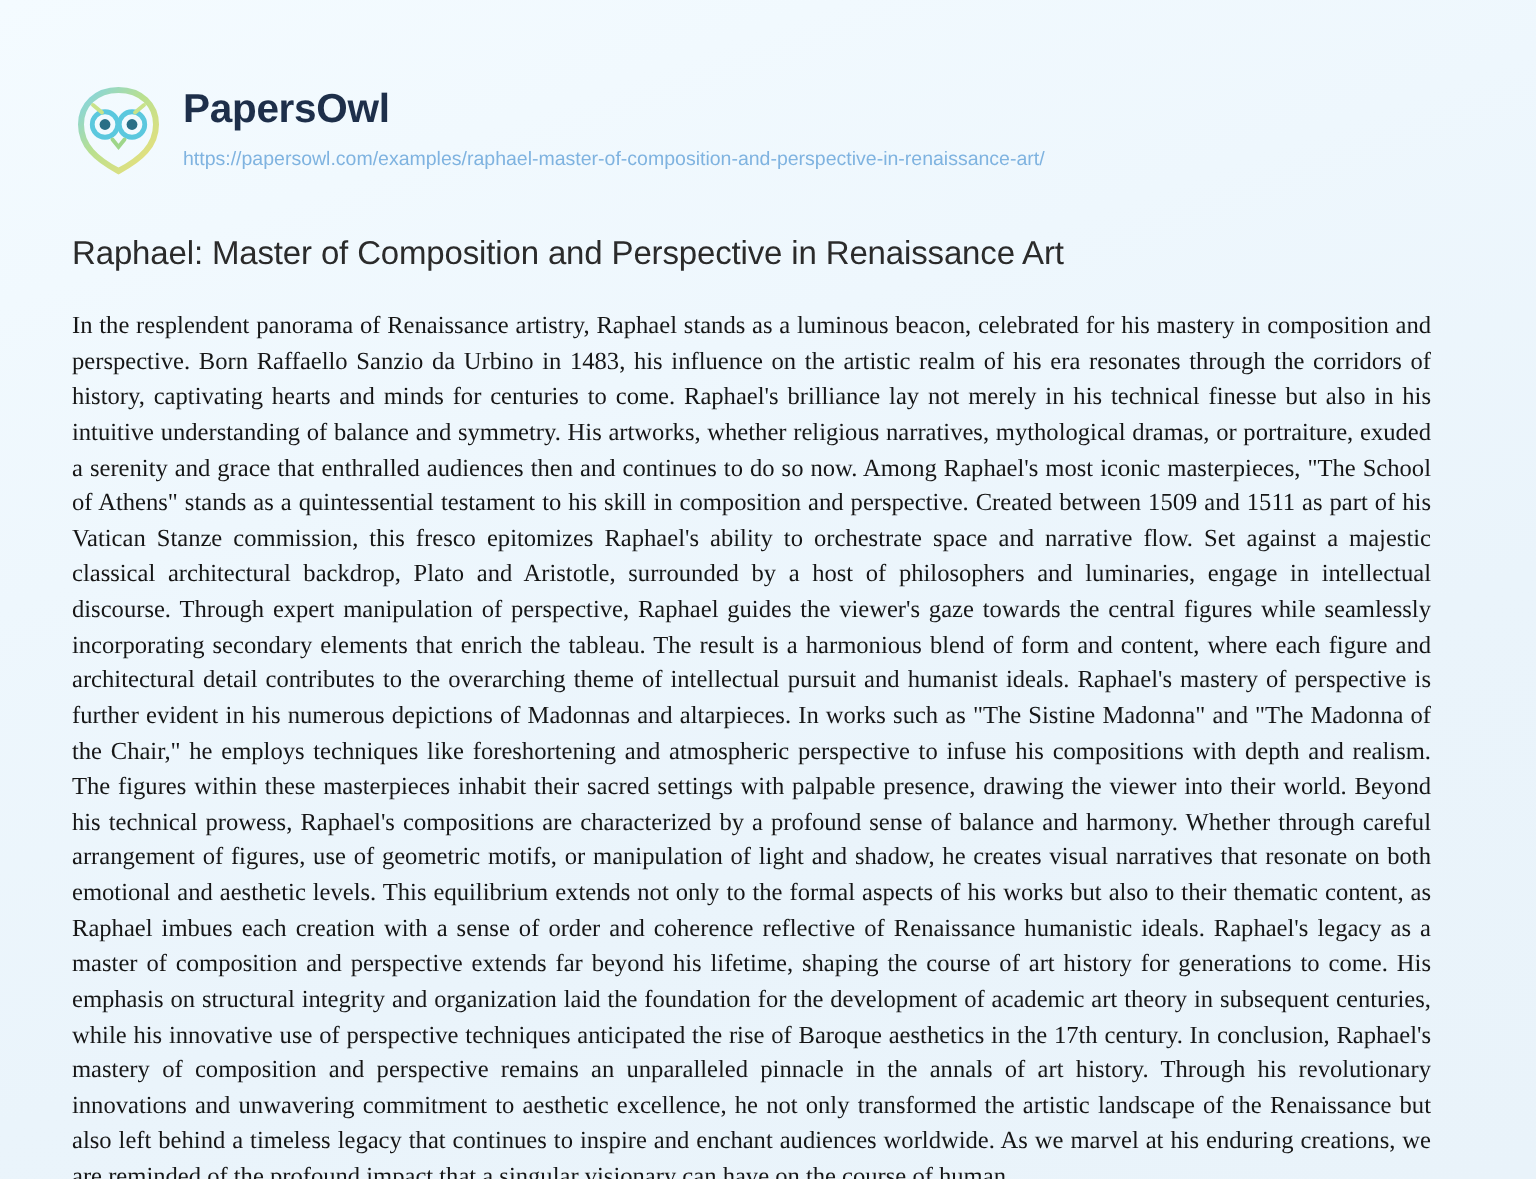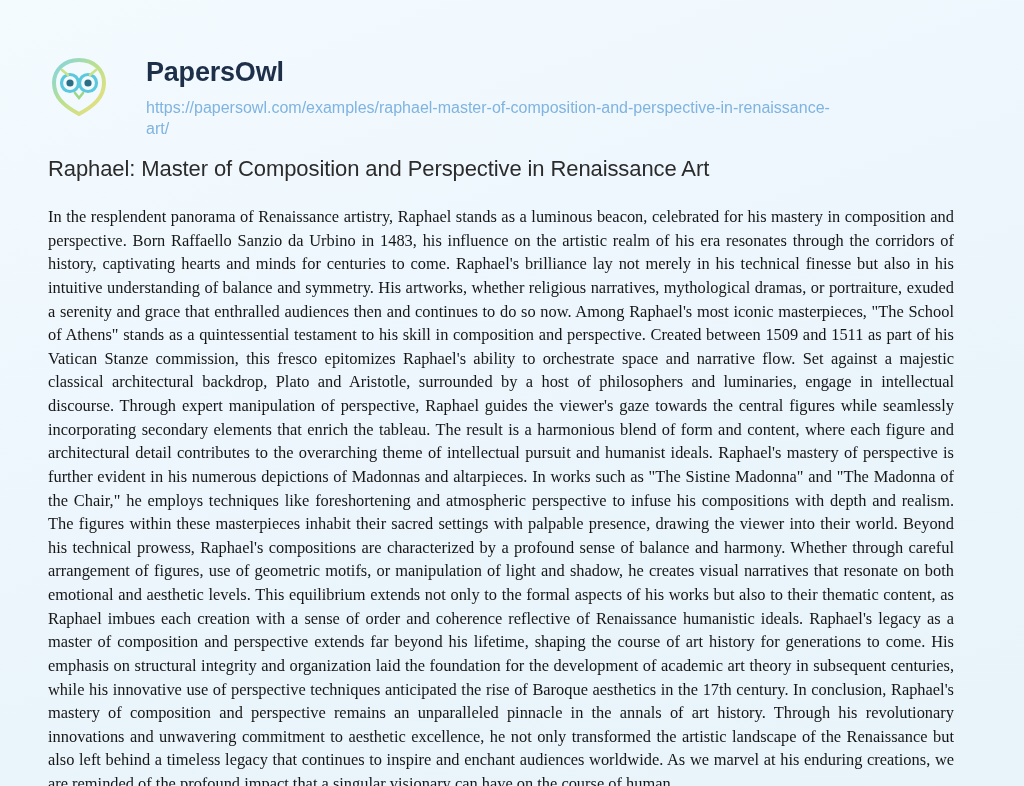--- a/index.html
+++ b/index.html
@@ -38,33 +38,33 @@
   }
   .logo {
     width: 62px;
     height: 62px;
     flex: 0 0 62px;
     margin-top: 6px;
     position: relative;
   }
   .logo svg { display: block; }
   .brand-block {
-    margin-left: 36px;
+    margin-left: 12px;
     padding-top: 8px;
   }
   .brand-name {
     font-size: 27px;
     font-weight: bold;
     color: #1e2f4a;
     letter-spacing: -0.2px;
     line-height: 1.1;
   }
   .brand-url {
     margin-top: 9px;
-    font-size: 16px;
+    font-size: 13px;
     color: #7fb3e0;
     line-height: 1.35;
     max-width: 700px;
     word-break: break-word;
   }
   .article {
     padding: 22px 46px 0 24px;
   }
   .article-title {
     font-size: 22px;

